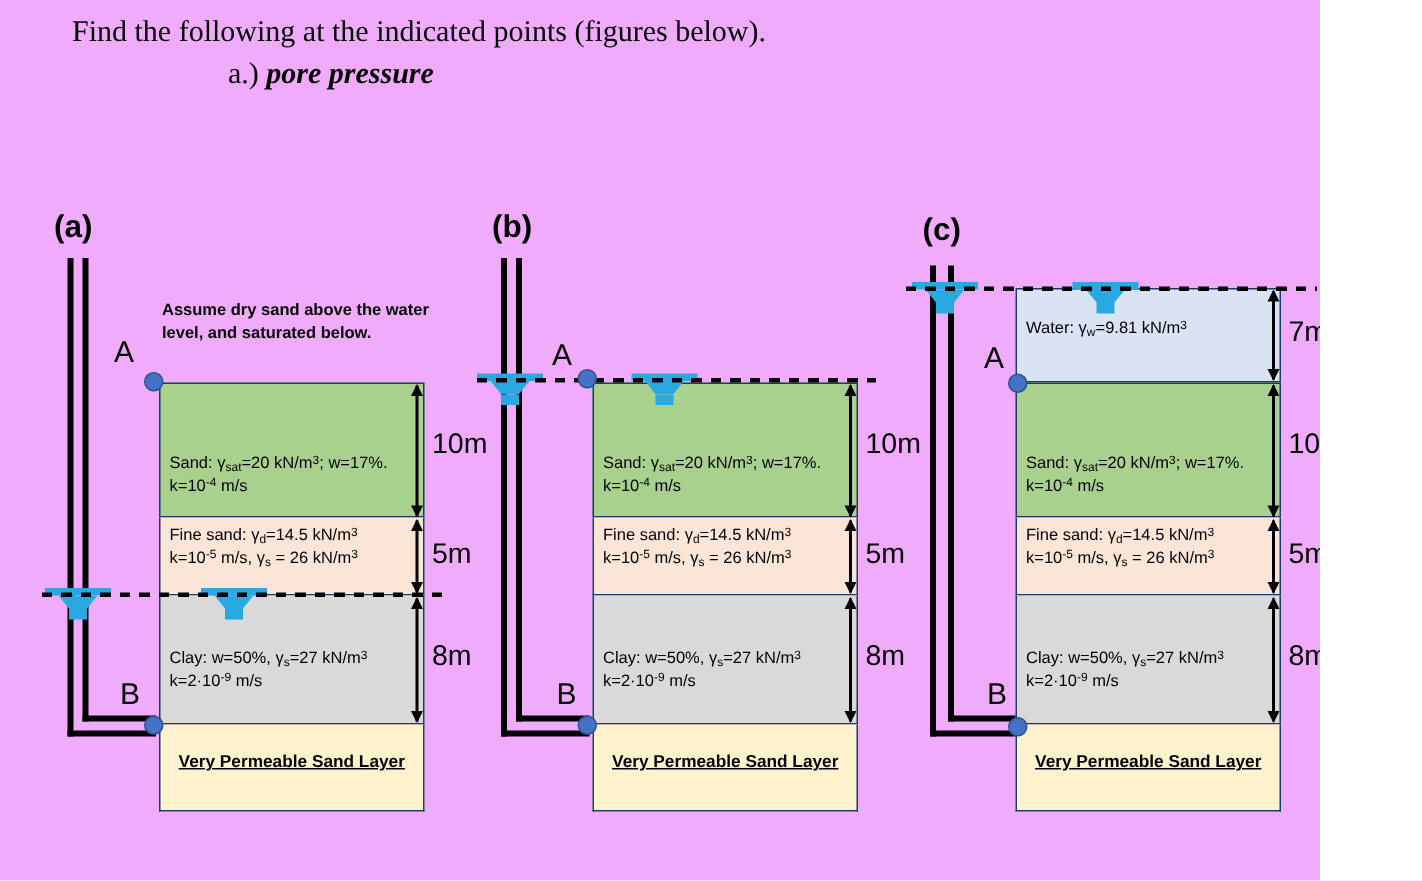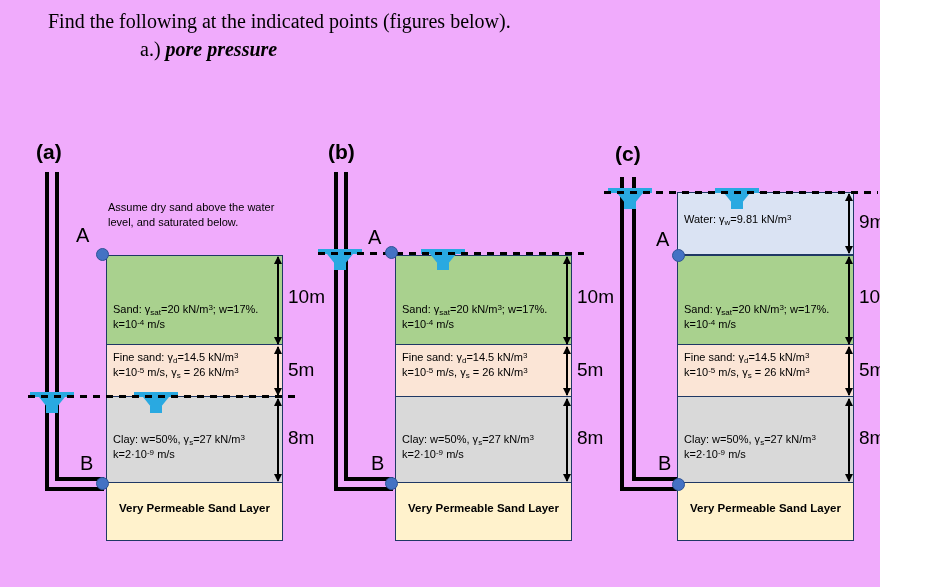--- a/index.html
+++ b/index.html
@@ -11,52 +11,52 @@
     --symbol-blue:#29a9e1;
     --marker-blue:#4472c4;
     --marker-edge:#2e5395;
     --border-navy:#1f3864;
   }
   html,body{margin:0;padding:0;background:#fff;}
   #page{position:relative;width:880px;height:587px;background:#f0abfc;overflow:hidden;
         font-family:"Liberation Sans",sans-serif;color:#000;}
   .serif{font-family:"Liberation Serif",serif;}
   #title{position:absolute;left:48px;top:10px;font-size:20px;}
-  .hitem{position:absolute;left:140px;font-size:20px;}
+  .hitem{position:absolute;left:152px;font-size:20px;}
   .hterm{font-weight:bold;font-style:italic;}
   .figlabel{position:absolute;font-size:21px;font-weight:bold;}
   .layer{position:absolute;border:1.5px solid var(--border-navy);box-sizing:border-box;}
   .layer.sand{background:var(--sand-green);}
   .layer.fine{background:var(--fine-peach);border-top:none;}
   .layer.clay{background:var(--clay-gray);border-top:none;}
   .layer.base{background:var(--base-yellow);border-top:none;}
   .layer.water{background:var(--water-blue);}
   .ltext{position:absolute;font-size:11px;line-height:15px;letter-spacing:0px;}
   .ltext div{white-space:nowrap;}
   sub{font-size:8px;vertical-align:-2px;line-height:0;}
   sup{font-size:8px;vertical-align:3px;line-height:0;}
-  .basetext{position:absolute;font-size:11.5px;font-weight:600;text-align:center;}
+  .basetext{position:absolute;font-size:11.5px;font-weight:600;text-align:center;text-decoration:underline;}
   .pipe{position:absolute;background:#000;}
   .marker{position:absolute;width:13px;height:13px;border-radius:50%;
           background:var(--marker-blue);border:1px solid var(--marker-edge);box-sizing:border-box;z-index:5;}
   .ptlabel{position:absolute;font-size:20px;z-index:5;}
   .dashline{position:absolute;height:2.5px;z-index:4;
     background:repeating-linear-gradient(90deg,#000 0 7px,transparent 7px 13px);}
   .wsym{position:absolute;width:44px;z-index:3;}
   .wsym .wbar{width:44px;height:5px;background:var(--symbol-blue);}
   .wsym .wtrap{width:26px;height:9px;margin:0 auto;background:var(--symbol-blue);
     clip-path:polygon(0 0,100% 0,72% 100%,28% 100%);}
   .wsym .wstem{width:12px;height:7px;margin:0 auto;background:var(--symbol-blue);}
   .varrow{position:absolute;width:2px;background:#000;z-index:2;}
   .varrow::before{content:"";position:absolute;top:-1px;left:-3px;
     border-left:4px solid transparent;border-right:4px solid transparent;border-bottom:8px solid #000;}
   .varrow::after{content:"";position:absolute;bottom:-1px;left:-3px;
     border-left:4px solid transparent;border-right:4px solid transparent;border-top:8px solid #000;}
   .dim{position:absolute;font-size:19px;z-index:2;}
-  .note{position:absolute;font-size:11px;line-height:15px;width:182px;}
+  .note{position:absolute;font-size:11px;line-height:15px;width:182px;font-weight:bold;}
 </style>
 </head>
 <body>
 
 <div id="page">
 
   <div id="title" class="serif">Find the following at the indicated points (figures below).</div>
   <div class="hitem serif" style="top:38px;"><span>a.) </span><span class="hterm">pore pressure</span></div>
 
   <div class="figlabel" style="left:36px;top:140px;">(a)</div>
@@ -193,18 +193,18 @@
     </div>
   <div class="dashline" style="left:604px;top:191px;width:274px;"></div>
   <div class="ptlabel" style="left:656px;top:228px;">A</div>
   <div class="marker" style="left:672px;top:249px;"></div>
   <div class="ptlabel" style="left:658px;top:452px;">B</div>
   <div class="marker" style="left:672px;top:478px;"></div>
   <div class="varrow" style="left:848px;top:194px;height:59px;"></div>
   <div class="varrow" style="left:848px;top:257px;height:87px;"></div>
   <div class="varrow" style="left:848px;top:347px;height:48px;"></div>
   <div class="varrow" style="left:848px;top:399px;height:82px;"></div>
-  <div class="dim" style="left:859px;top:211px;">9m</div>
+  <div class="dim" style="left:859px;top:211px;">7m</div>
   <div class="dim" style="left:859px;top:286px;">10m</div>
   <div class="dim" style="left:859px;top:359px;">5m</div>
   <div class="dim" style="left:859px;top:427px;">8m</div>
 
 </div>
 
 </body></html>

